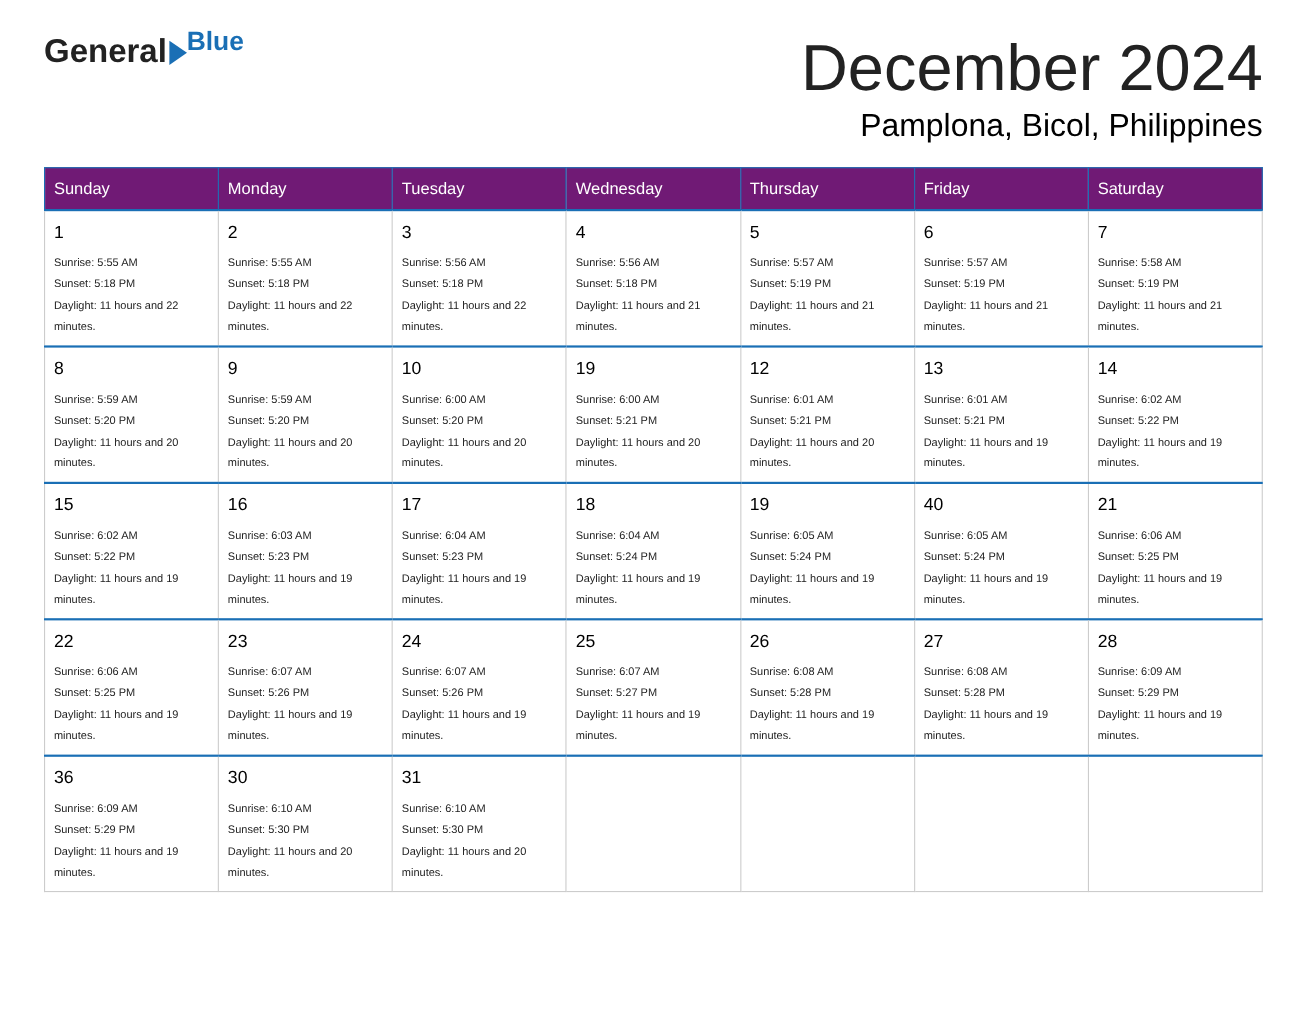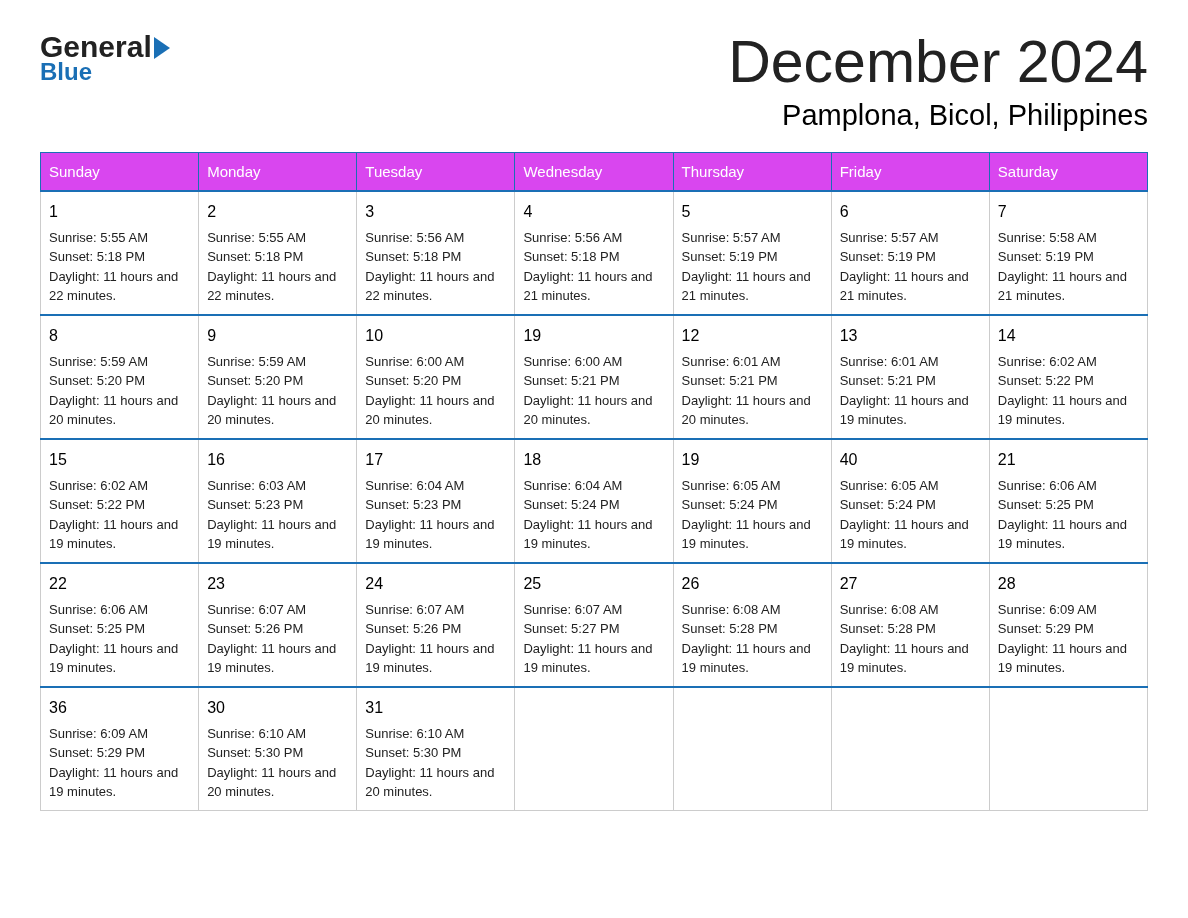--- a/index.html
+++ b/index.html
@@ -30,21 +30,21 @@
       font-weight: 400;
       color: #000000;
       margin-top: 4px;
     }
     table {
       width: 100%;
       border-collapse: collapse;
       font-size: 13px;
     }
     thead tr th {
-      background: #d946ef;
+      background: #701a75;
       color: #fff;
       padding: 10px 8px;
       text-align: left;
       font-size: 15px;
       font-weight: normal;
       border: 1px solid #1a6fb5;
     }
     tbody tr td {
       vertical-align: top;
       padding: 8px 8px;
@@ -54,29 +54,29 @@
       line-height: 1.5;
       width: 14.28%;
     }
     tbody tr td .day-num {
       font-size: 16px;
       font-weight: normal;
       display: block;
       margin-bottom: 4px;
     }
     tbody tr td .day-info {
-      font-size: 13px;
+      font-size: 10px;
       color: #222;
     }
     tbody tr td.empty {
       background: #fff;
     }
     .logo-wrapper {
       display: flex;
-      flex-direction: column;
+      flex-direction: row;
       align-items: flex-start;
       text-align: center;
     }
     .logo-top {
       display: flex;
       align-items: center;
     }
     .logo-general {
       font-size: 30px;
       font-weight: bold;

